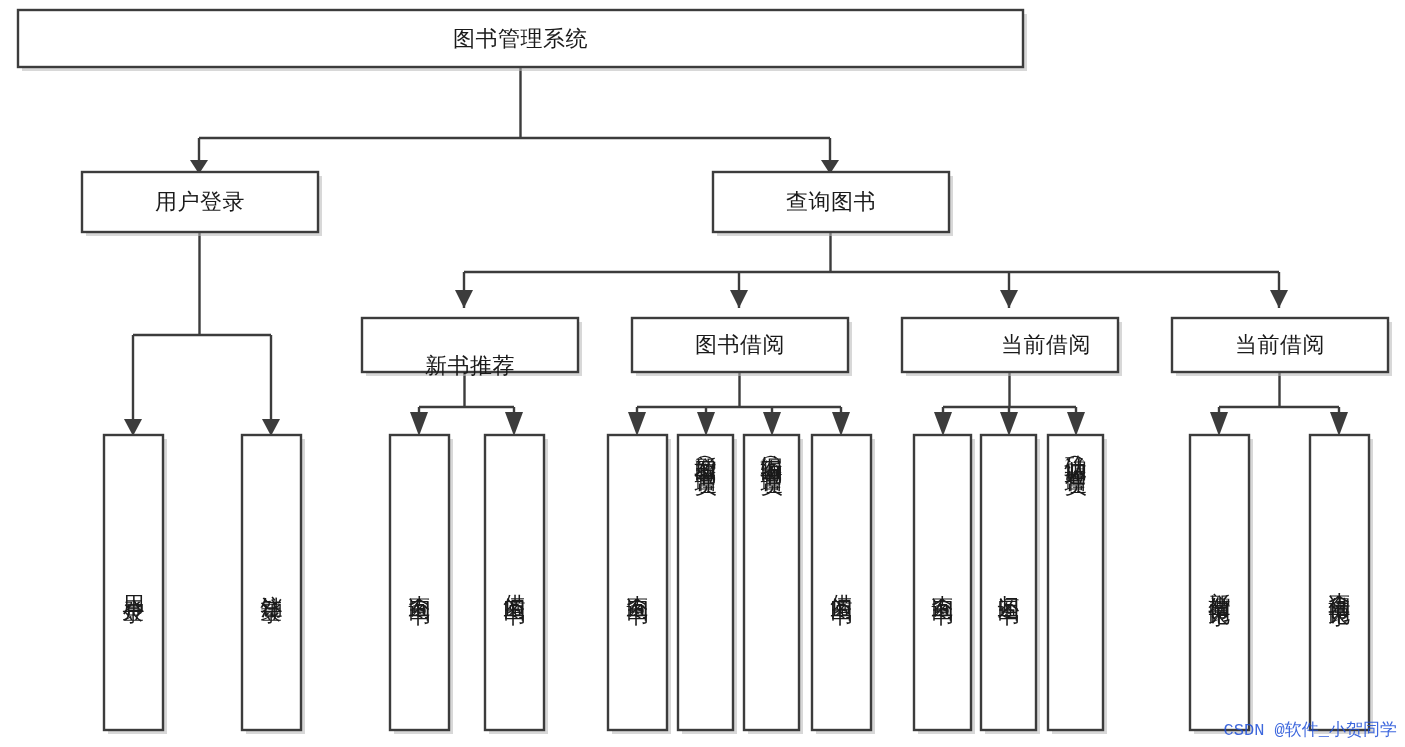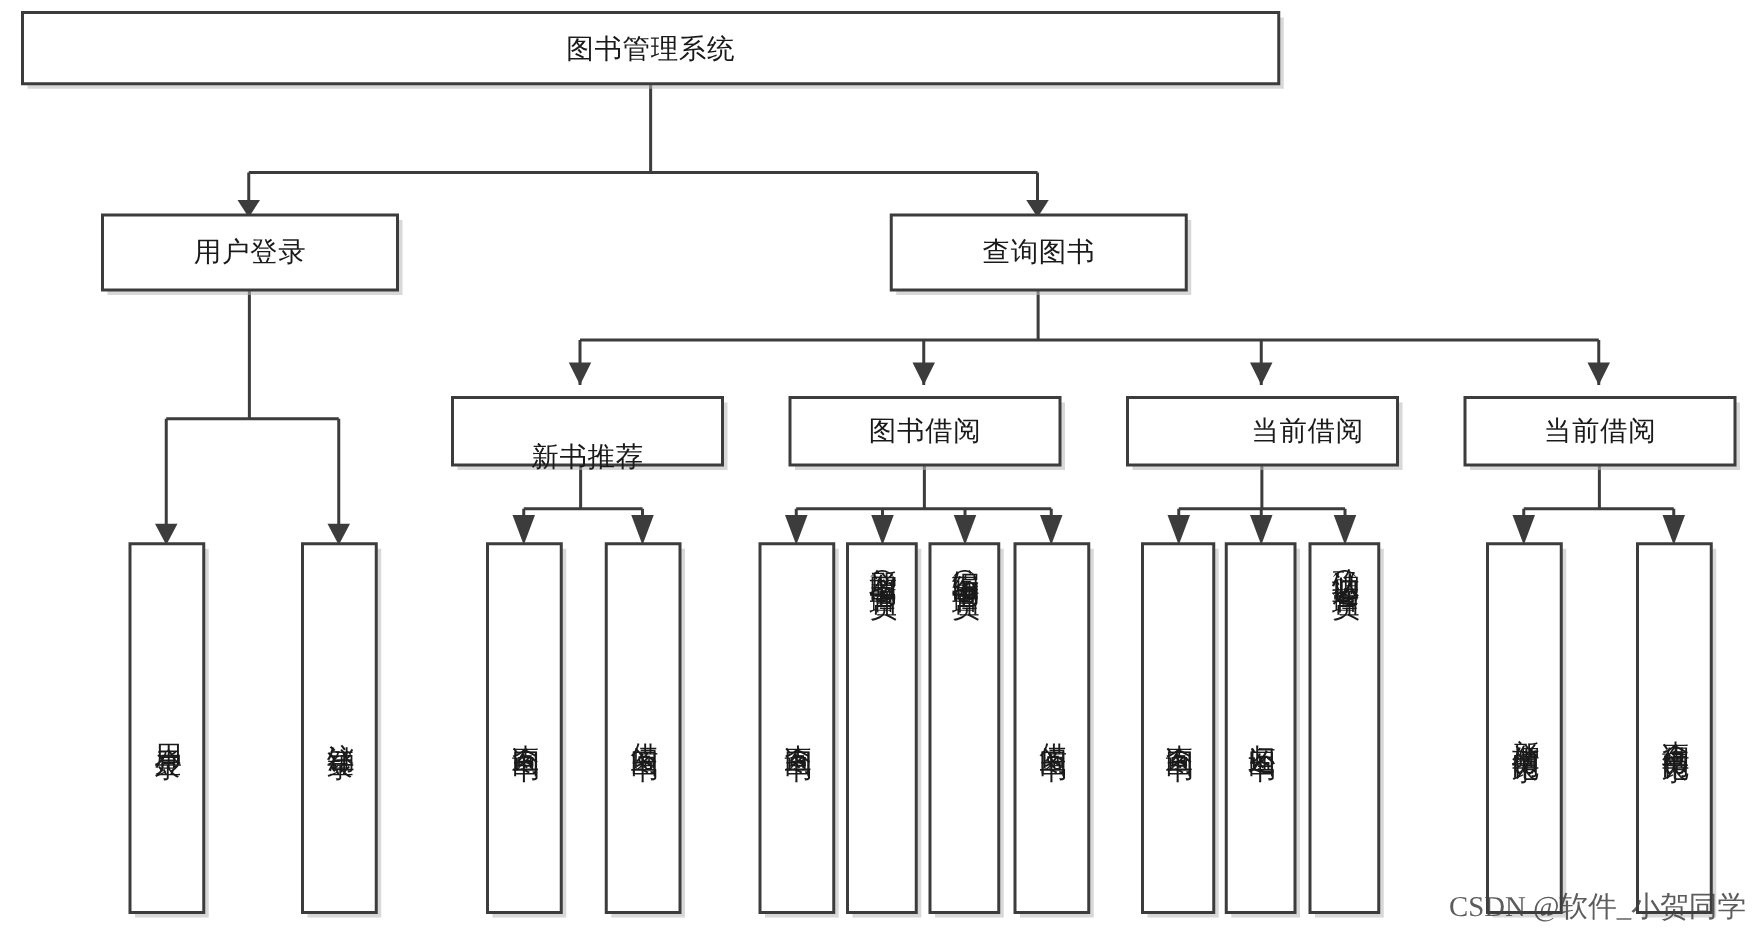--- a/index.html
+++ b/index.html
@@ -73,23 +73,23 @@
     font-family: "DejaVu Sans", "Liberation Sans", sans-serif;
     font-size: 22px;
     color: #1a1a1a;
     white-space: nowrap;
     letter-spacing: 0.5px;
   }
   #watermark {
     position: absolute;
     right: 8px;
     bottom: 6px;
-    font-family: Liberation Serif, serif;
-    font-size: 23px;
-    color: #404040;
+    font-family: Liberation Mono, monospace;
+    font-size: 17px;
+    color: #1d4ed8;
     white-space: nowrap;
     opacity: 0.85;
   }
 </style>
 </head>
 <body>
 
 <div id="diagram-root">
 
   <svg id="flowchart" viewBox="0 0 1405 747" xmlns="http://www.w3.org/2000/svg">

